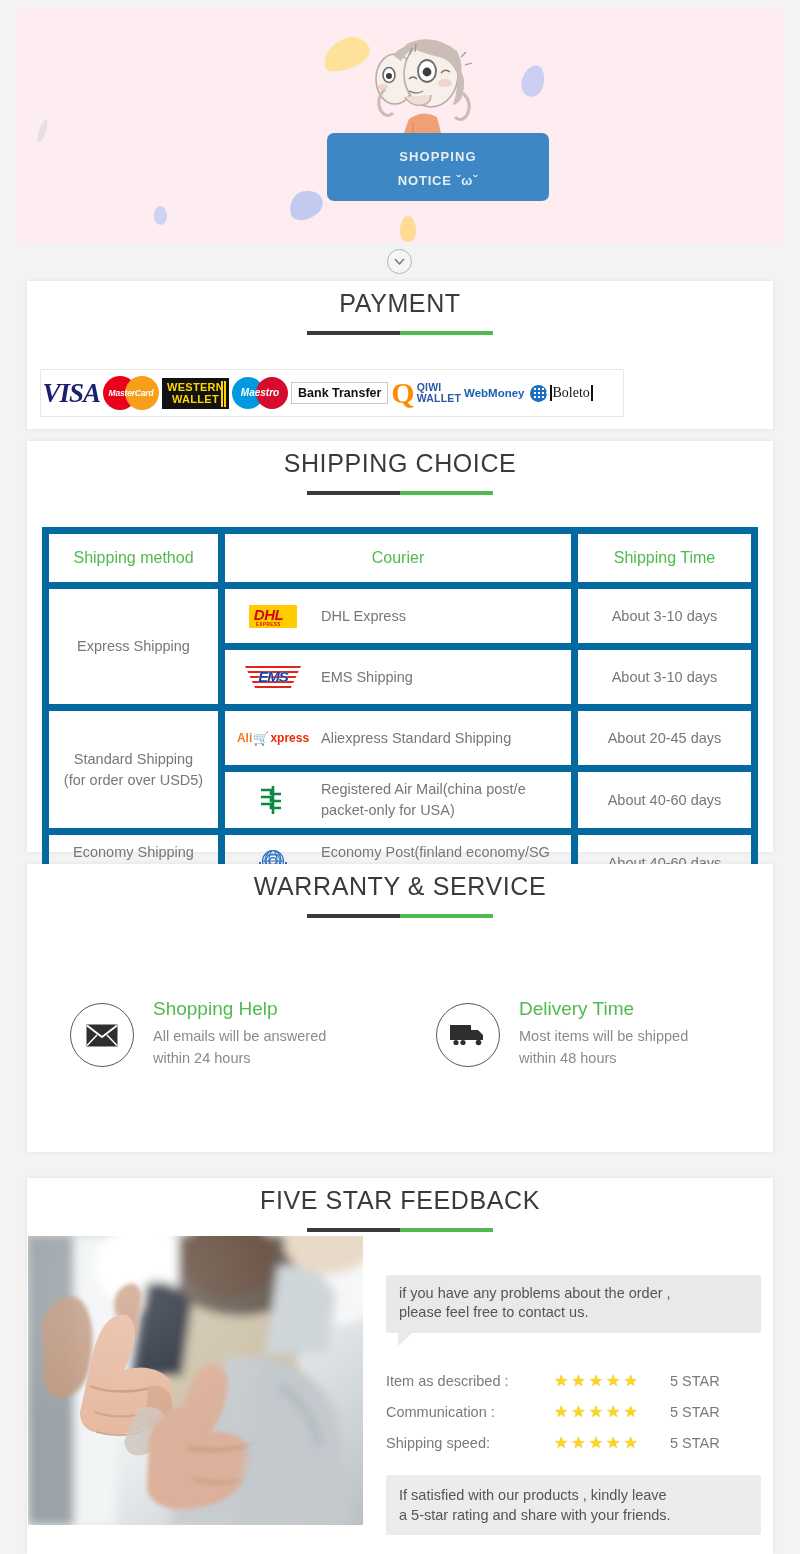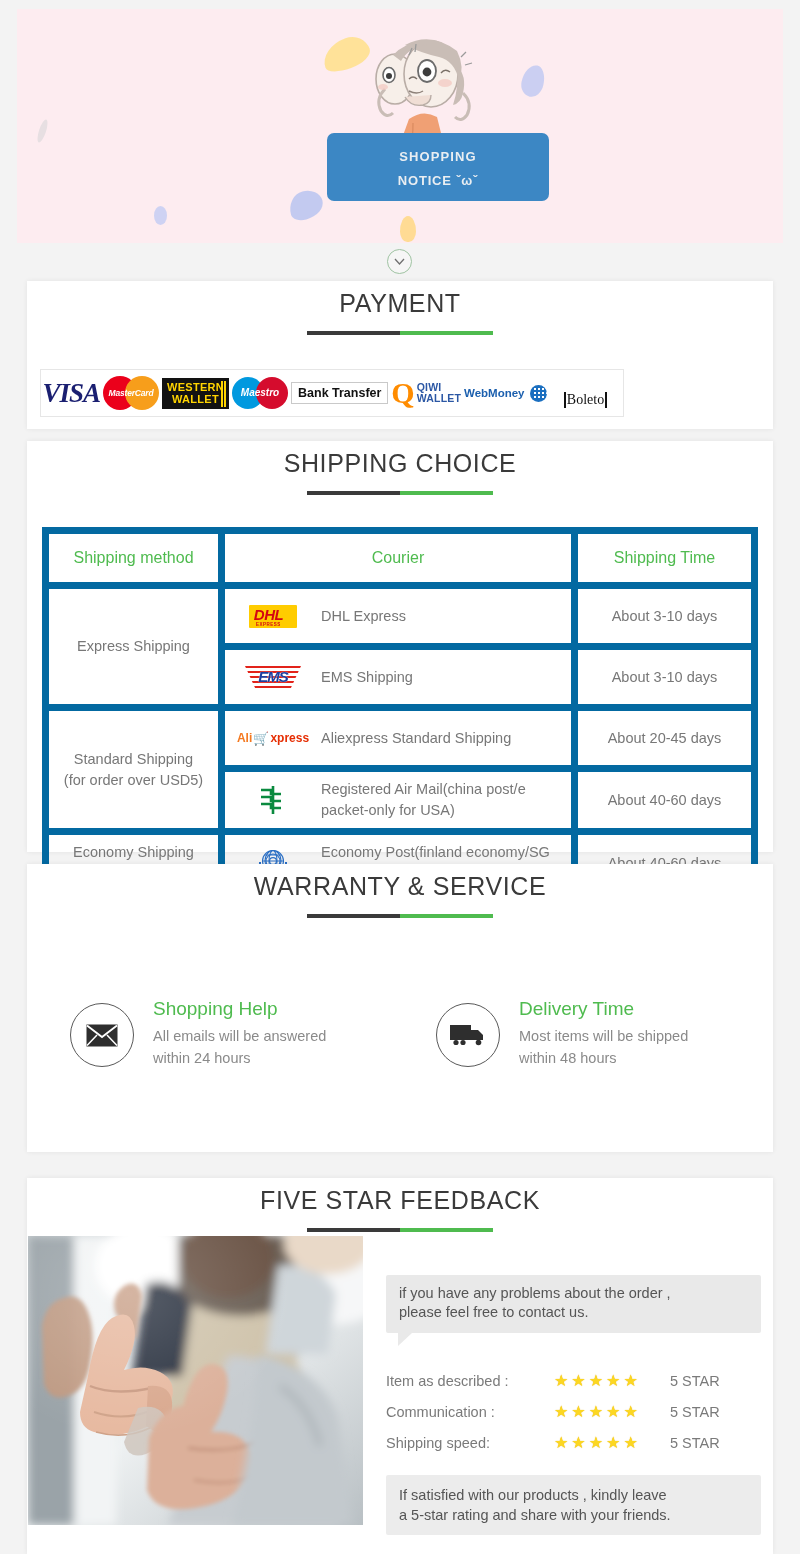--- a/index.html
+++ b/index.html
@@ -197,21 +197,21 @@
   .webmoney { display: flex; align-items: center; }
   .webmoney .wm-txt { color: #1b5fae; font-size: 11.5px; font-weight: bold; }
   .webmoney .wm-ball {
     width: 17px; height: 17px; border-radius: 50%;
     background: #1b6fc0; margin-left: 5px; position: relative; overflow: hidden;
   }
   .webmoney .wm-ball::after {
     content: ""; position: absolute; left: 3px; top: 2px; right: -2px; bottom: 2px;
     background: radial-gradient(circle at 2px 2px, #fff 0 1.1px, transparent 1.2px) 0 0/4px 4px;
   }
-  .boleto { display: flex; flex-direction: column; align-items: center; width: 72px; }
+  .boleto { display: flex; flex-direction: row; align-items: flex-end; width: 72px; }
   .boleto .bars {
     height: 14px;
     background: repeating-linear-gradient(90deg,#111 0 1.5px,#fff 1.5px 3px,#111 3px 5px,#fff 5px 7px,#111 7px 8px,#fff 8px 10px);
   }
   .boleto .lbl {
     font-size: 14px; color: #111; font-family: "Liberation Serif", serif;
     border-left: 2px solid #111; border-right: 2px solid #111;
     padding: 0 1px; text-align: center; line-height: 16px;
   }
 

